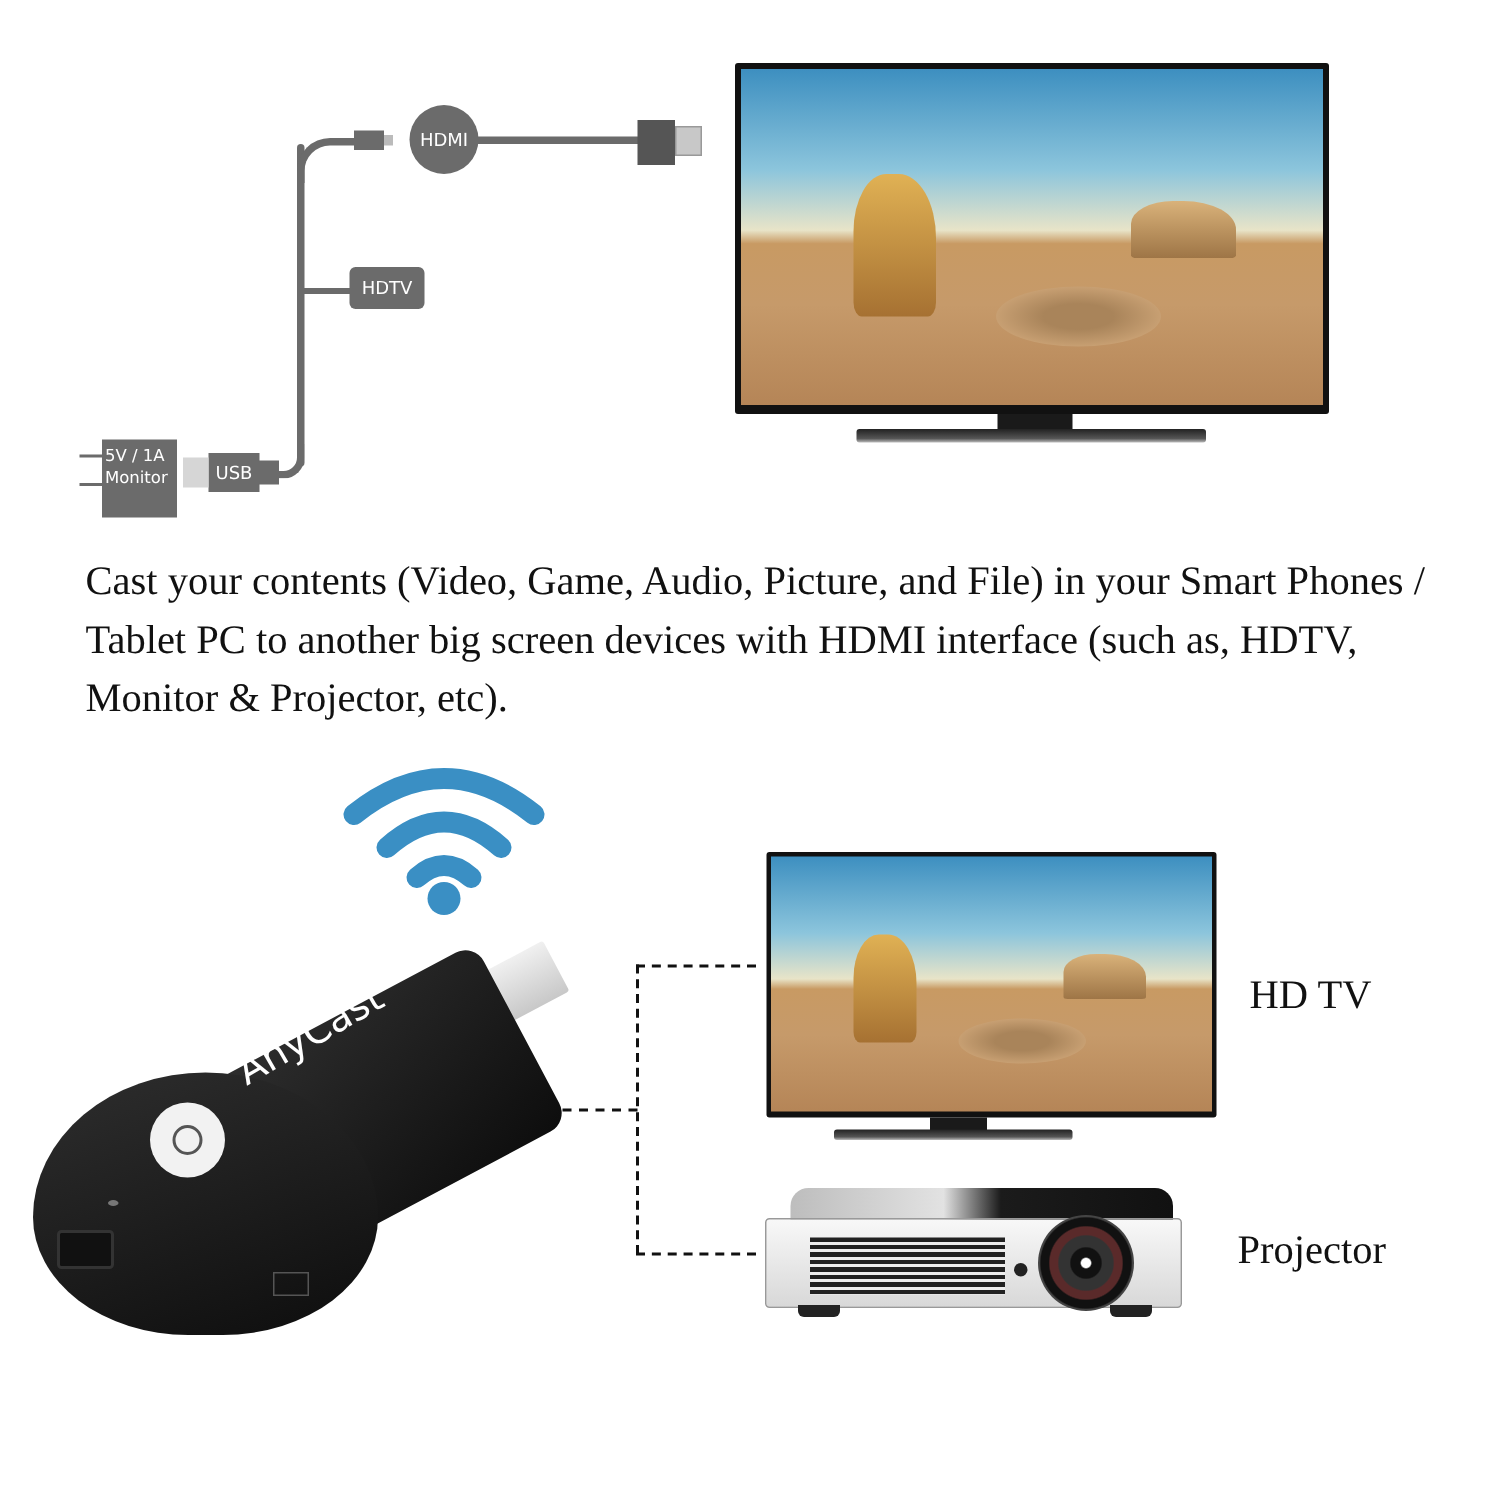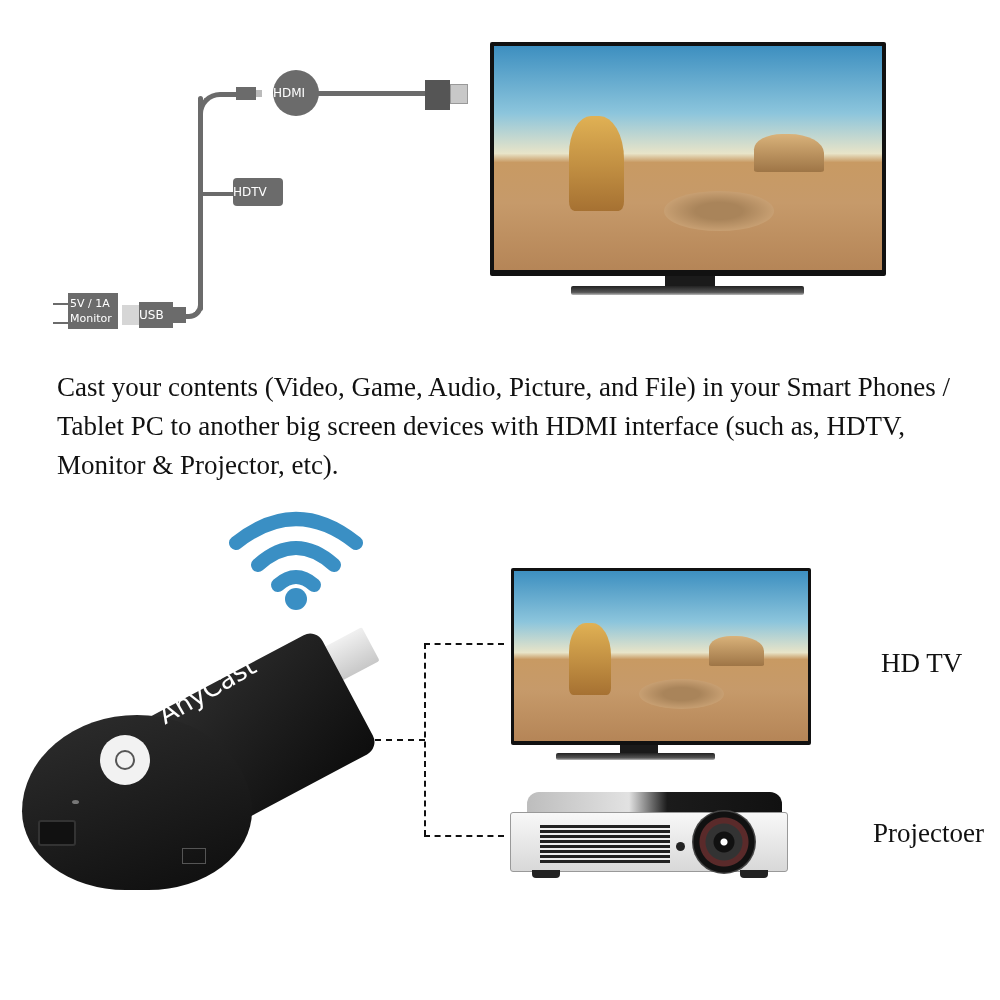--- a/index.html
+++ b/index.html
@@ -1,30 +1,30 @@
 <!DOCTYPE html>
 <html><head>
 <meta charset="utf-8">
 <style>
   html,body{margin:0;padding:0;background:#fff;}
   body{width:1000px;height:1000px;position:relative;overflow:hidden;font-family:"Liberation Serif",serif;}
   .abs{position:absolute;}
   .gray{background:#6b6b6b;}
-  .lbl{color:#fff;font-family:"DejaVu Sans",sans-serif;font-size:12px;display:flex;align-items:center;justify-content:flex-start;}
+  .lbl{color:#fff;font-family:"DejaVu Sans",sans-serif;font-size:12px;display:flex;align-items:center;justify-content:center;}
   .desc{left:57px;top:368px;width:900px;font-size:27px;line-height:39px;color:#111;}
   .tv-frame{background:#111;border-radius:2px;}
   .screen{position:absolute;overflow:hidden;
     background:linear-gradient(180deg,#3d8fc0 0%,#8cc5dc 30%,#e8e4c8 48%,#c89a63 52%,#c69a6a 70%,#b58557 100%);}
   .screen .rock1{position:absolute;background:linear-gradient(180deg,#e0b154,#a67132);border-radius:40% 45% 10% 10%;}
   .screen .rock2{position:absolute;background:linear-gradient(180deg,#d9b27a,#9e7546);border-radius:40% 50% 5% 5%;}
   .screen .bowl{position:absolute;border-radius:50%;background:radial-gradient(ellipse,#a9845a 30%,#c79f72 70%);}
   .stand{background:#1a1a1a;}
   .stand-base{background:linear-gradient(180deg,#222,#555 70%,#bbb);border-radius:2px;}
   .dash{position:absolute;border:0 dashed #111;}
-  .device-label{font-size:27px;color:#111;margin-left:48px;}
+  .device-label{font-size:27px;color:#111;}
   .dongle-body{position:absolute;background:linear-gradient(160deg,#2e2e2e,#0d0d0d);}
 </style>
 </head>
 <body>
 
 <div>
 
   <div class="abs gray" style="left:198px;top:96px;width:5px;height:215px;border-radius:3px;"></div>
 
   <div class="abs" style="left:198px;top:92px;width:40px;height:30px;border-top:5px solid #6b6b6b;border-left:5px solid #6b6b6b;border-top-left-radius:22px;box-sizing:border-box;"></div>
@@ -49,21 +49,21 @@
   <div class="abs" style="left:180px;top:296px;width:23px;height:23px;border-bottom:5px solid #6b6b6b;border-right:5px solid #6b6b6b;border-bottom-right-radius:14px;box-sizing:border-box;"></div>
 
   <div class="abs gray lbl" style="left:139px;top:302px;width:34px;height:26px;">
     <span>USB</span>
   </div>
   <div class="abs gray" style="left:172px;top:307px;width:14px;height:16px;"></div>
   <div class="abs" style="left:122px;top:305px;width:17px;height:20px;background:#d6d6d6;"></div>
 
   <div class="abs gray" style="left:53px;top:303px;width:16px;height:2px;"></div>
   <div class="abs gray" style="left:53px;top:322px;width:16px;height:2px;"></div>
-  <div class="abs gray" style="left:68px;top:293px;width:50px;height:36px;color:#fff;font-family:'DejaVu Sans',sans-serif;font-size:11px;line-height:15px;padding:3px 2px;box-sizing:border-box;">
+  <div class="abs gray" style="left:68px;top:293px;width:50px;height:52px;color:#fff;font-family:'DejaVu Sans',sans-serif;font-size:11px;line-height:15px;padding:3px 2px;box-sizing:border-box;">
     <div>5V / 1A</div>
     <div>Monitor</div>
   </div>
 </div>
 
 <div>
   <div class="abs tv-frame" style="left:490px;top:42px;width:396px;height:234px;">
     <div class="screen" style="left:4px;top:4px;width:388px;height:224px;">
       <div class="rock1" style="left:75px;top:70px;width:55px;height:95px;"></div>
       <div class="rock2" style="left:260px;top:88px;width:70px;height:38px;"></div>
@@ -118,13 +118,13 @@
 
 <div>
   <div class="abs" style="left:527px;top:792px;width:255px;height:22px;background:linear-gradient(90deg,#bdbdbd 0%,#e2e2e2 40%,#1b1b1b 55%,#111 100%);border-radius:12px 12px 0 0;"></div>
   <div class="abs" style="left:510px;top:812px;width:276px;height:58px;background:linear-gradient(180deg,#f8f8f8,#d8d8d8);border:1px solid #999;border-radius:3px;"></div>
   <div class="abs" style="left:540px;top:825px;width:130px;height:38px;background:repeating-linear-gradient(180deg,#222 0,#222 3px,#eee 3px,#eee 5px);"></div>
   <div class="abs" style="left:676px;top:842px;width:9px;height:9px;border-radius:50%;background:#222;"></div>
   <div class="abs" style="left:692px;top:810px;width:64px;height:64px;border-radius:50%;background:radial-gradient(circle,#fff 0 3px,#111 4px 10px,#333 11px 18px,#5a2a2a 19px 24px,#111 25px 30px,#444 31px);"></div>
   <div class="abs" style="left:532px;top:870px;width:28px;height:8px;background:#222;border-radius:0 0 4px 4px;"></div>
   <div class="abs" style="left:740px;top:870px;width:28px;height:8px;background:#222;border-radius:0 0 4px 4px;"></div>
 </div>
-<div class="abs device-label" style="left:825px;top:818px;">Projectoer</div>
+<div class="abs device-label" style="left:825px;top:818px;">Projector</div>
 
 </body></html>

